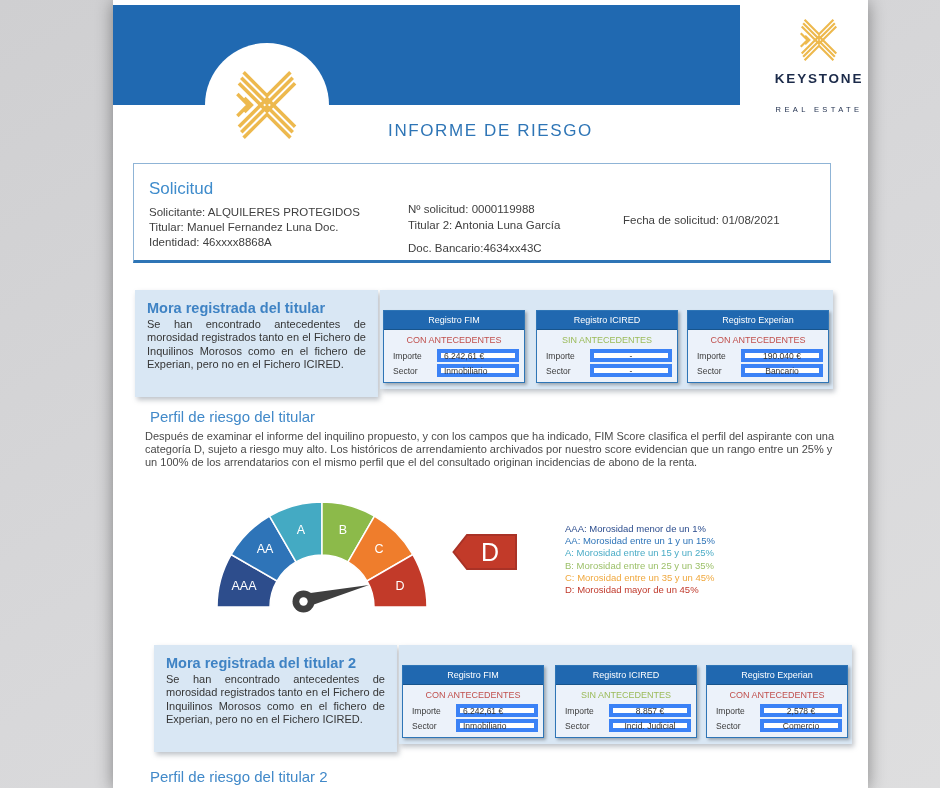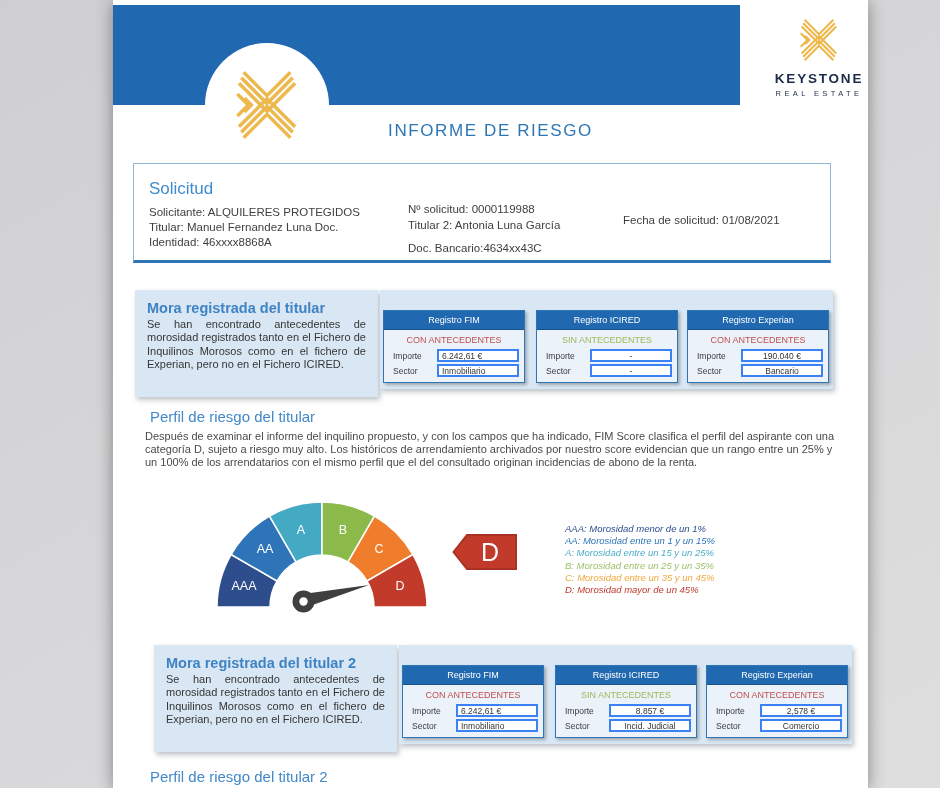--- a/index.html
+++ b/index.html
@@ -21,21 +21,21 @@
   }
   .logo-circle {
     position: absolute; left: 92px; top: 43px; width: 124px; height: 124px;
     border-radius: 50%; background: #fff;
     display: flex; align-items: center; justify-content: center;
   }
   .keystone {
     position: absolute; left: 648px; top: 16px; width: 116px; text-align: center;
   }
   .keystone .brand  { font-size: 13.5px; font-weight: bold; color: #1c2b4a; letter-spacing: 1.8px; margin-top: 3px; }
-  .keystone .tagline{ font-size: 7.5px; color: #1c2b4a; letter-spacing: 3.4px; margin-top: 3px; }
+  .keystone .tagline{ font-size: 7.5px; color: #1c2b4a; letter-spacing: 3.4px; margin-top: 19px; }
   .doc-title {
     position: absolute; left: 0; top: 121px; width: 755px; text-align: center;
     font-size: 17px; color: #2e75b6; letter-spacing: 1.6px;
   }
   
   .solicitud {
     position: absolute; left: 20px; top: 163px; width: 698px; height: 100px;
     background: #fff; border: 1px solid #8fb4d6; border-bottom: 3px solid #2e75b6;
   }
   .sol-h  { position: absolute; left: 15px; top: 15px; font-size: 17px; color: #3f8ccc; font-weight: normal; }
@@ -64,34 +64,34 @@
   .card.c0 { left: 3px; } .card.c1 { left: 156px; } .card.c2 { left: 307px; }
   .card-h {
     background: #2068b0; color: #fff; font-size: 9px; text-align: center;
     padding: 4px 0; border-bottom: 1px solid #17548c;
   }
   .card-b { background: #ecf2fa; padding: 3px 5px 5px; }
   .status { text-align: center; font-size: 9px; margin: 2px 0 4px; }
   .row { display: flex; align-items: center; margin-top: 2px; }
   .row .lbl { width: 48px; font-size: 8.5px; color: #3a3a3a; padding-left: 4px; }
   .row .field {
-    flex: 1; height: 13px; background: #fff; border: 2px solid #3b82f6;
+    flex: 1; height: 13px; background: #fff; border: 4px solid #3b82f6;
     font-size: 8.5px; color: #333; display: flex; align-items: center; justify-content: center;
   }
   .card.left-align .field { justify-content: flex-start; padding-left: 3px; }
   
   .perfil-h { position: absolute; left: 37px; font-size: 15px; color: #4189c9; font-weight: normal; }
   .p1 { top: 408px; } .p2 { top: 768px; }
   .perfil-body {
     position: absolute; left: 32px; top: 430px; width: 696px;
     font-size: 11px; line-height: 12.9px; color: #4a4a4a;
   }
   .gauge  { position: absolute; left: 94px; top: 500px; }
   .grade  { position: absolute; left: 339px; top: 532px; }
-  .legend { position: absolute; left: 452px; top: 523px; font-size: 9.5px; line-height: 12.2px; font-style: italic; }
+  .legend { position: absolute; left: 452px; top: 523px; font-size: 9.5px; line-height: 12.2px; }
   .gauge text { font-family: "Liberation Sans", sans-serif; }
 </style>
 </head>
 <body>
 
 <div class="page">
 
   <div class="band"></div>
 
   <div class="logo-circle">

